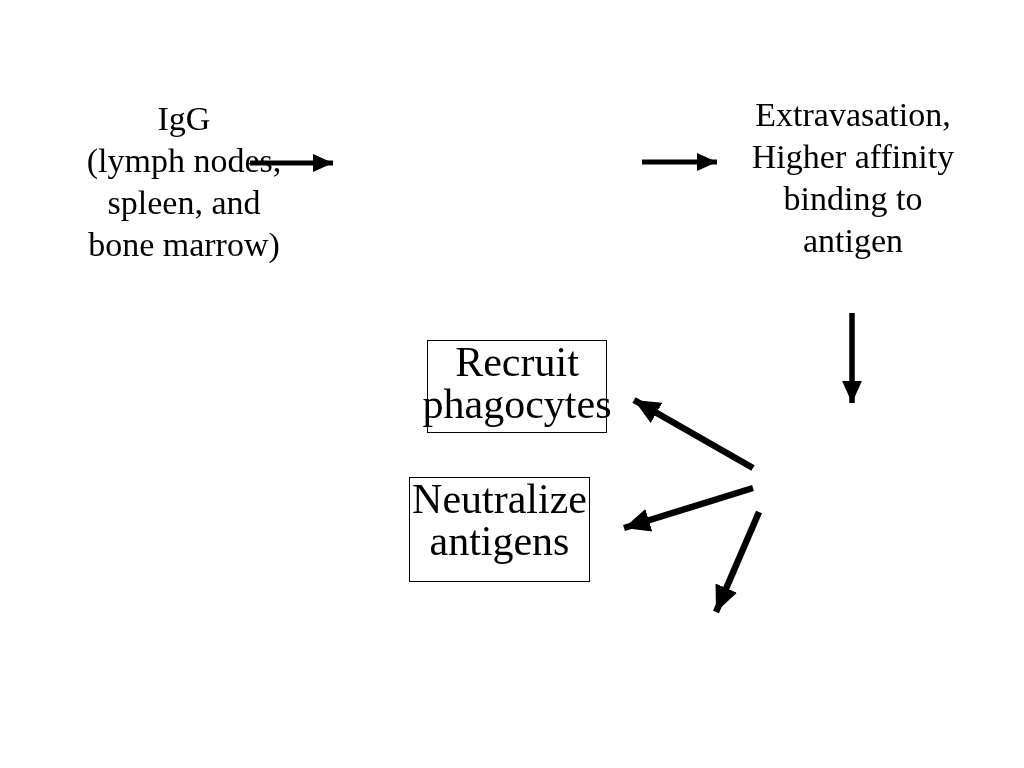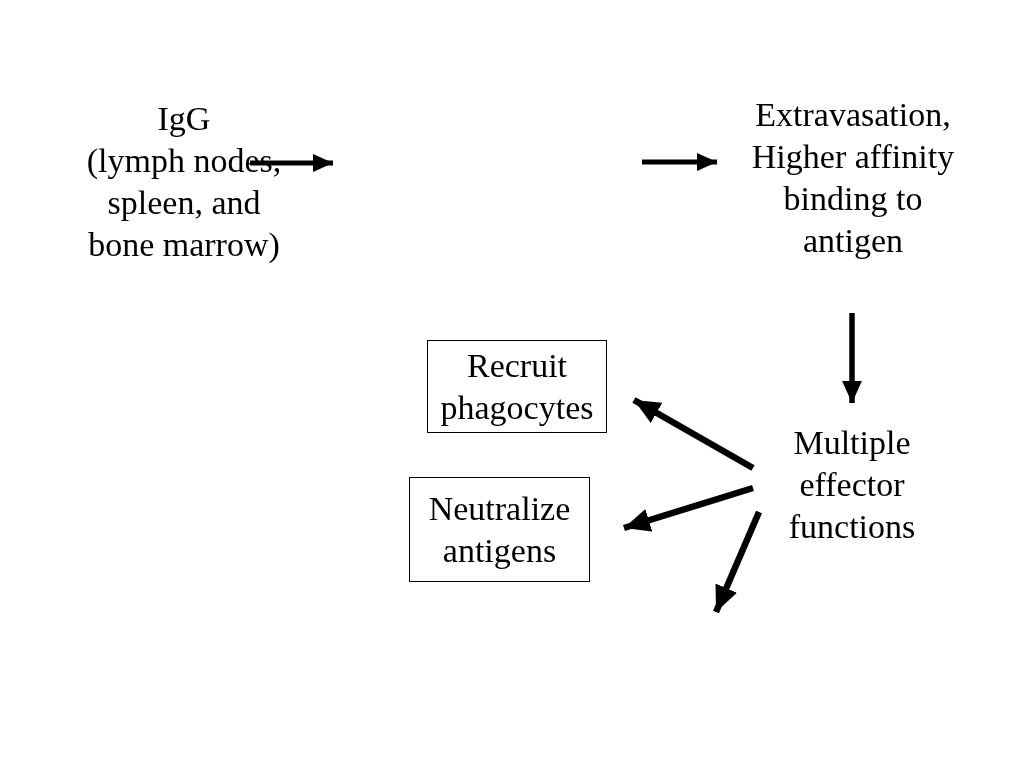--- a/index.html
+++ b/index.html
@@ -26,24 +26,24 @@
     font-size: 34px;
     line-height: 42px;
     white-space: pre;
     color: #000000;
   }
   .box {
     position: absolute;
     border: 1.5px solid #000000;
     background: #ffffff;
     display: flex;
-    align-items: center;
+    align-items: flex-start;
     justify-content: center;
     text-align: center;
-    font-size: 34px;
+    font-size: 42px;
     line-height: 42px;
     white-space: pre;
     color: #000000;
     box-sizing: border-box;
   }
   
   .node-igg          { left: 59px;  top: 98px;  width: 250px; }
   .node-circulates   { left: 358px; top: 101px; width: 280px; }
   .node-extravasation{ left: 723px; top: 94px;  width: 260px; }
   .node-effector     { left: 752px; top: 422px; width: 200px; }
@@ -70,23 +70,20 @@
 (lymph nodes,
 spleen, and
 bone marrow)</div>
 
 
   <div class="node node-extravasation">Extravasation,
 Higher affinity
 binding to
 antigen</div>
 
-  <div class="node node-effector">Multiple
-effector
-functions</div>
 
   <div class="box box-recruit">
     <span>Recruit
 phagocytes</span>
   </div>
 
   <div class="box box-neutralize">
     <span>Neutralize
 antigens</span>
   </div>

